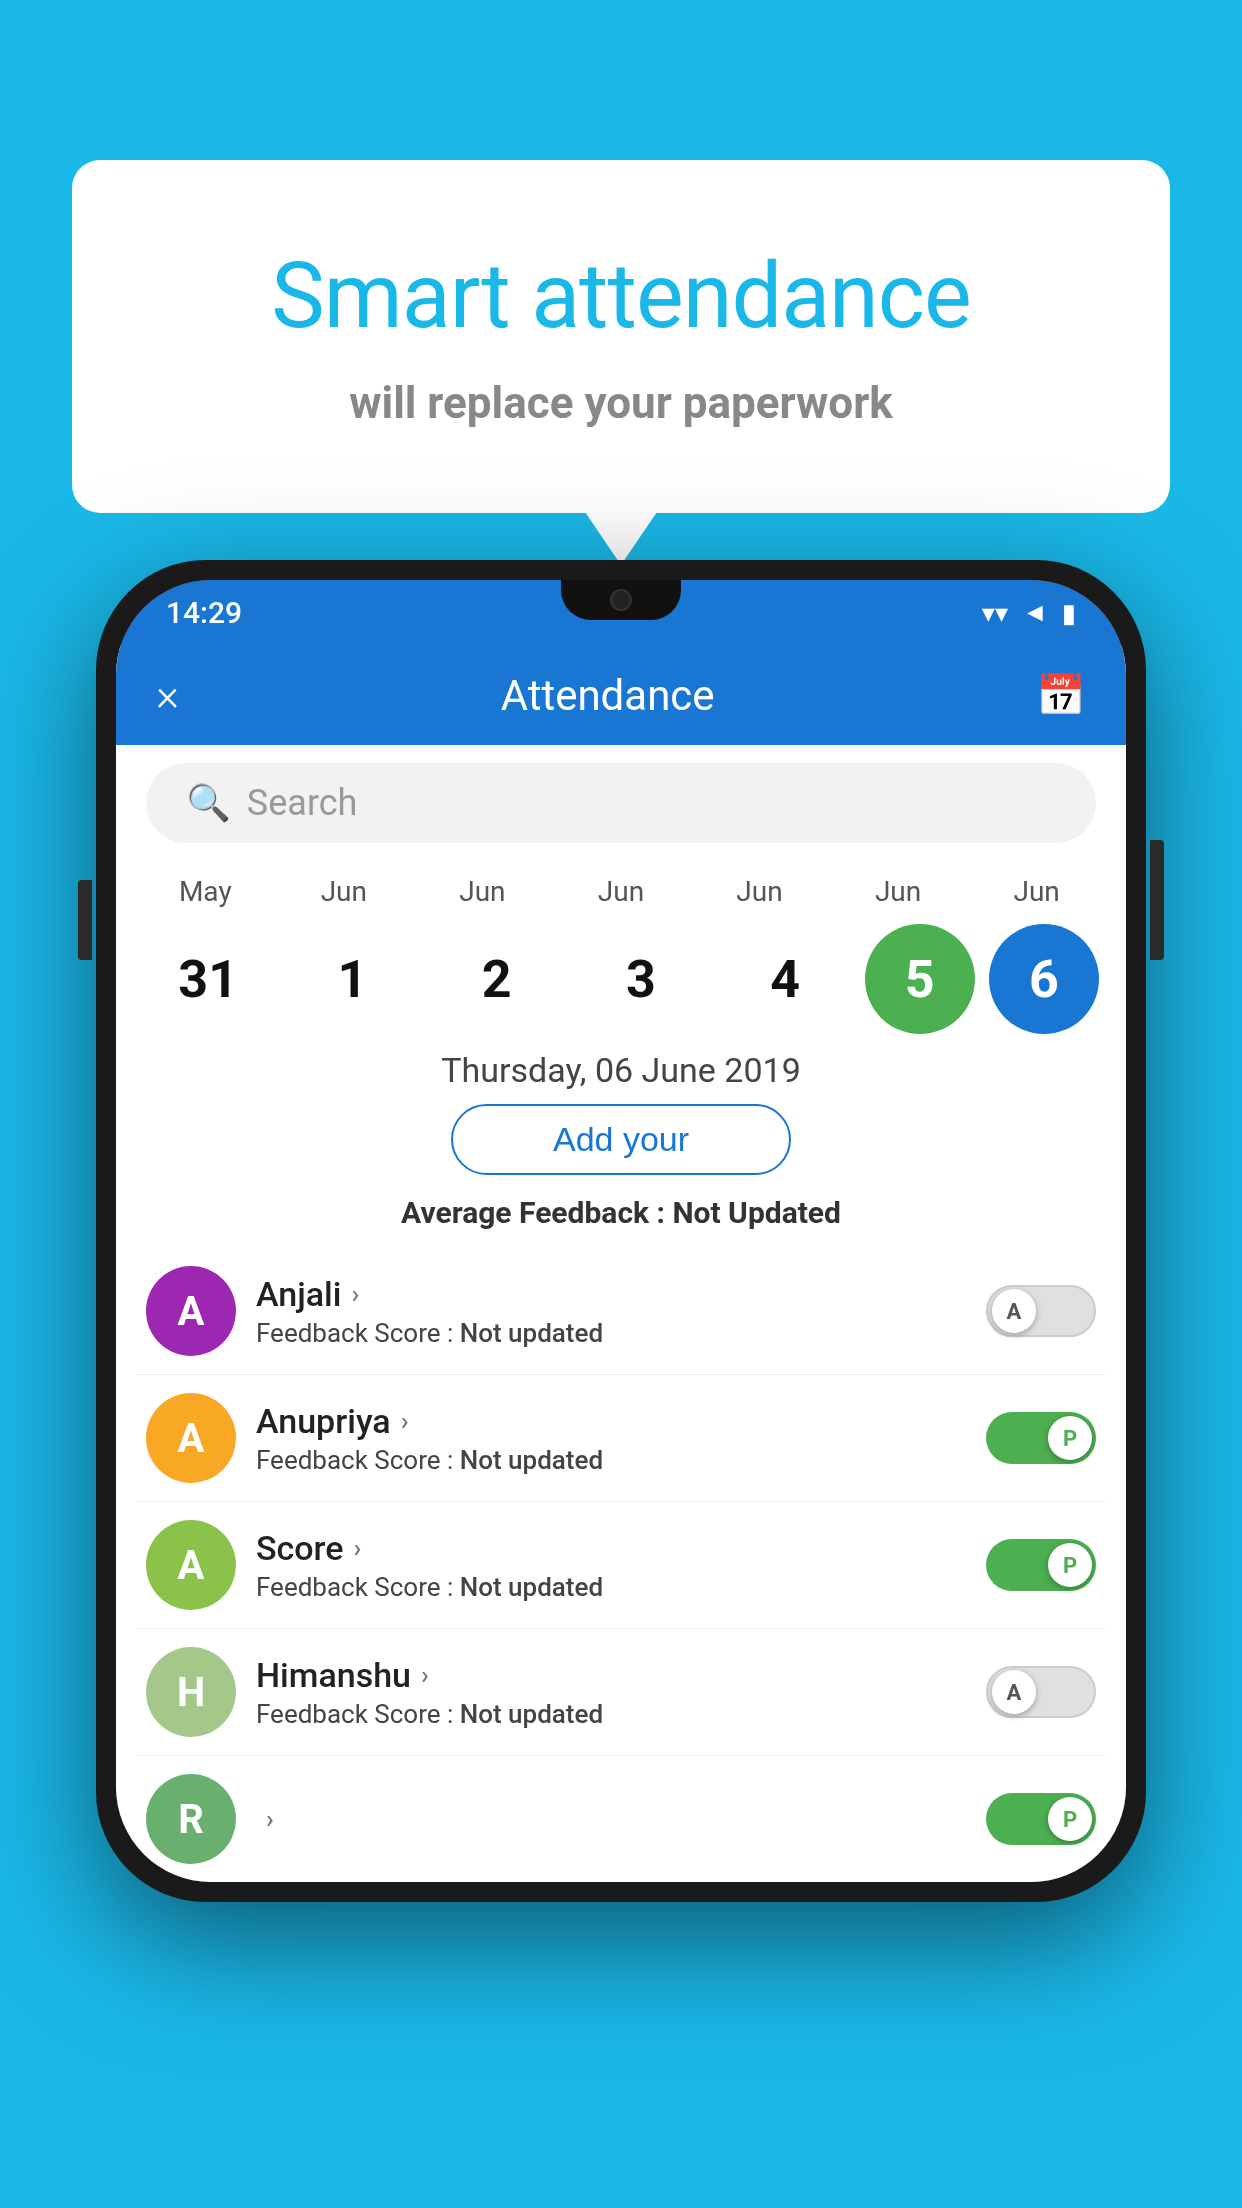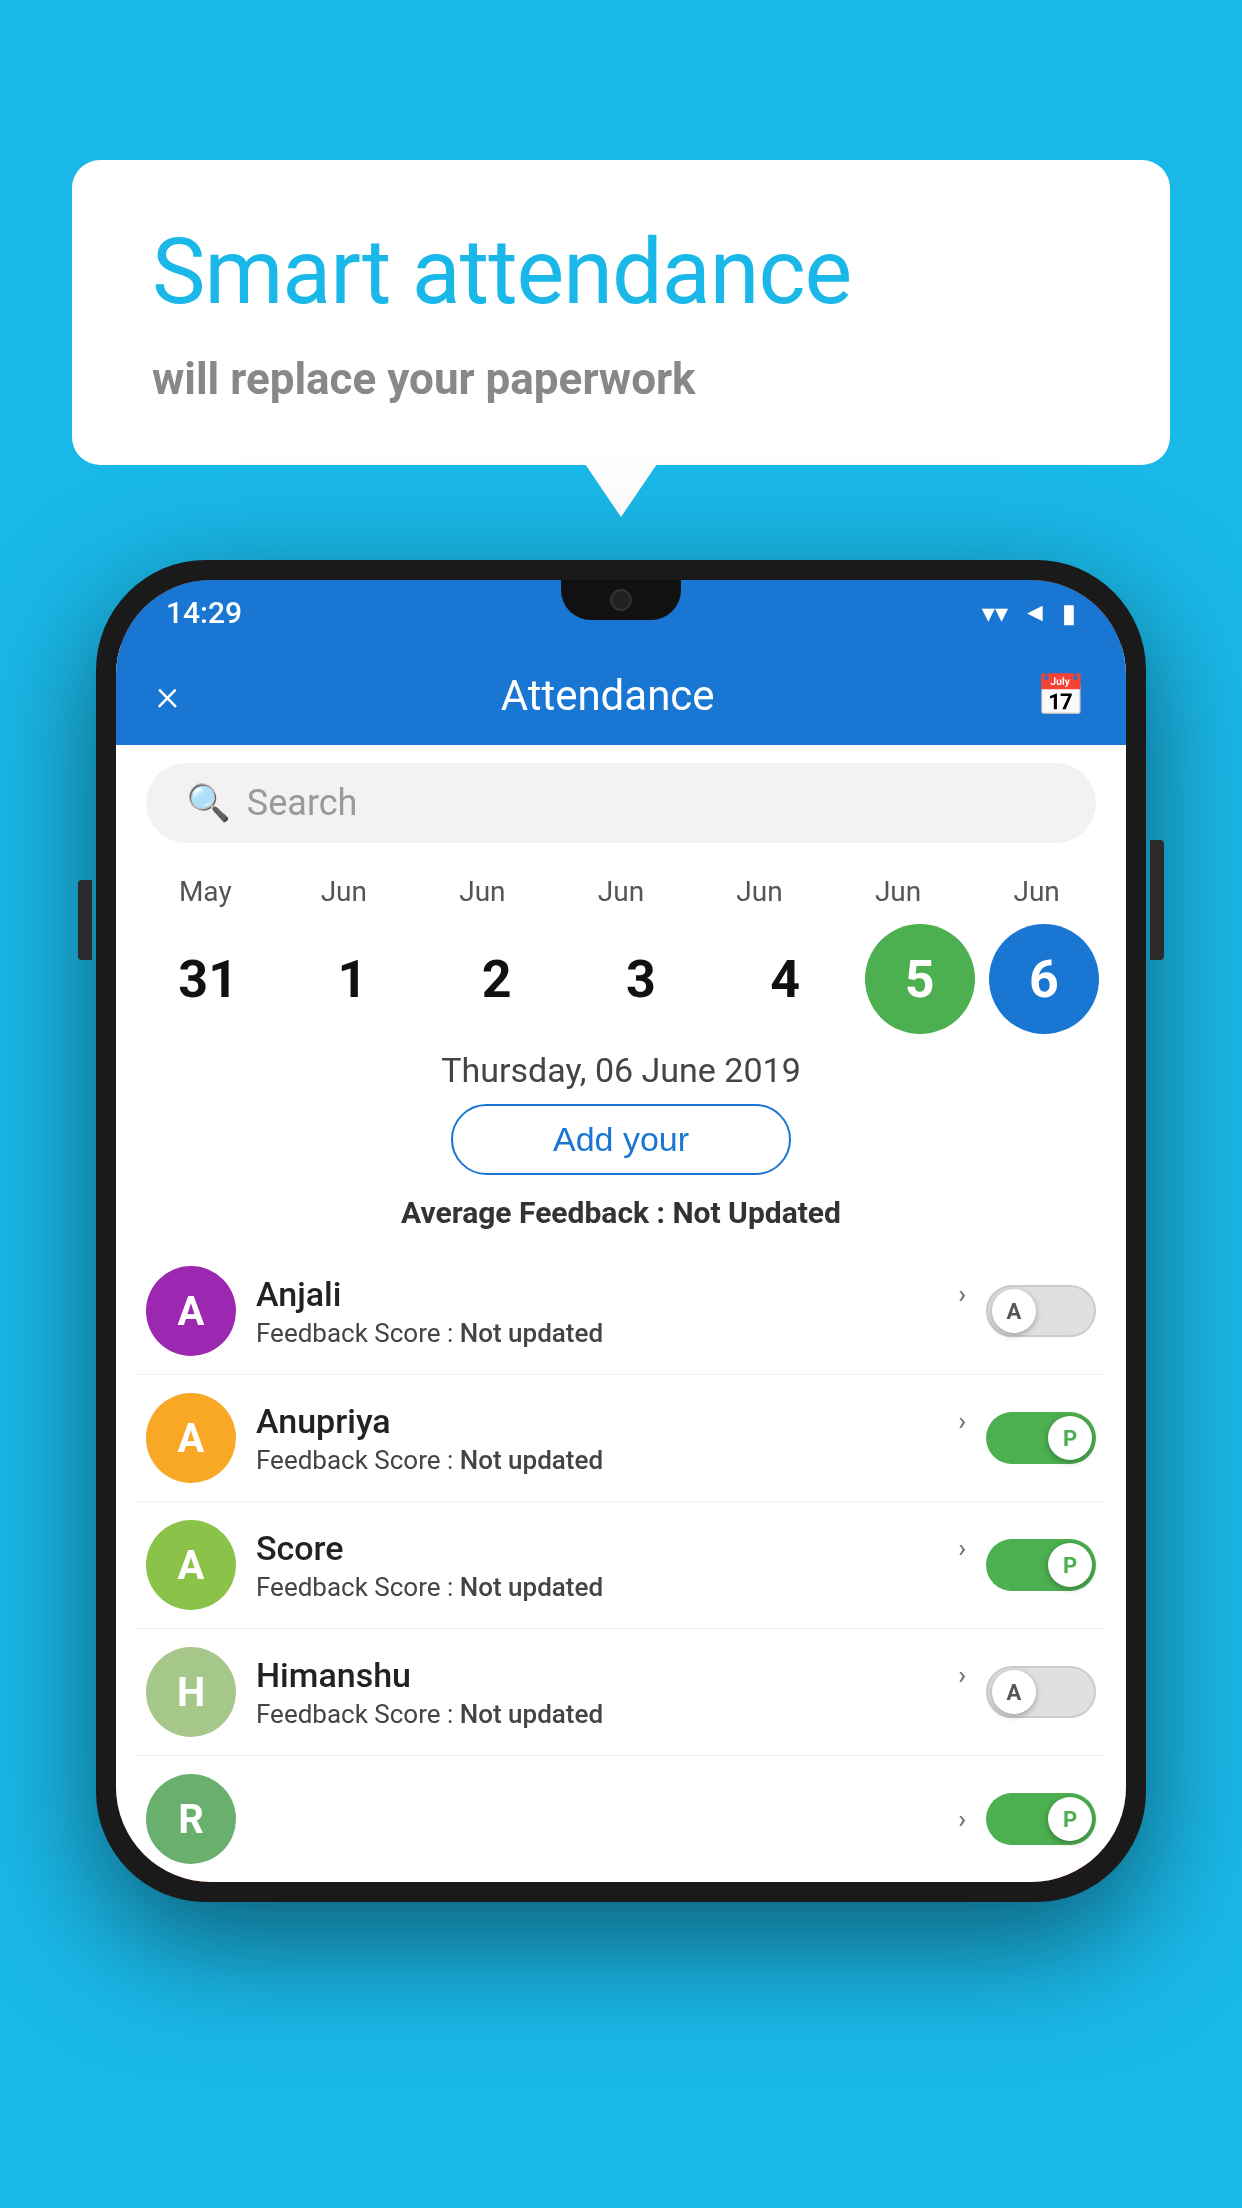--- a/index.html
+++ b/index.html
@@ -17,21 +17,22 @@
     .speech-bubble-container {
       position: absolute;
       top: 160px;
       left: 72px;
       right: 72px;
     }
 
     .speech-bubble {
       background: white;
       border-radius: 28px;
-      padding: 60px 80px;
+      padding: 84px 80px;
+      text-align: center;
       position: relative;
     }
 
     .speech-bubble::after {
       content: '';
       position: absolute;
       bottom: -52px;
       left: 50%;
       transform: translateX(-50%);
       width: 0;
@@ -312,21 +313,20 @@
       flex: 1;
     }
 
     .student-name {
       font-size: 34px;
       font-weight: 500;
       color: #222;
       display: flex;
       align-items: center;
       gap: 10px;
-      justify-content: space-between;
     }
 
     .student-name .chevron {
       font-size: 26px;
       color: #777;
     }
 
     .student-feedback {
       font-size: 26px;
       color: #777;

